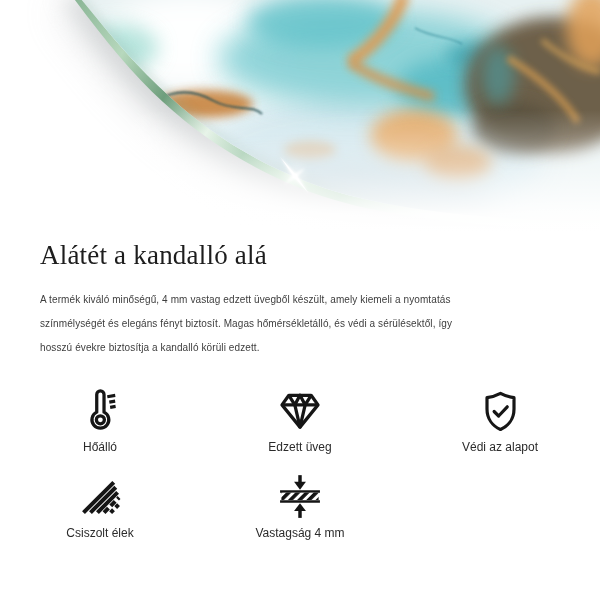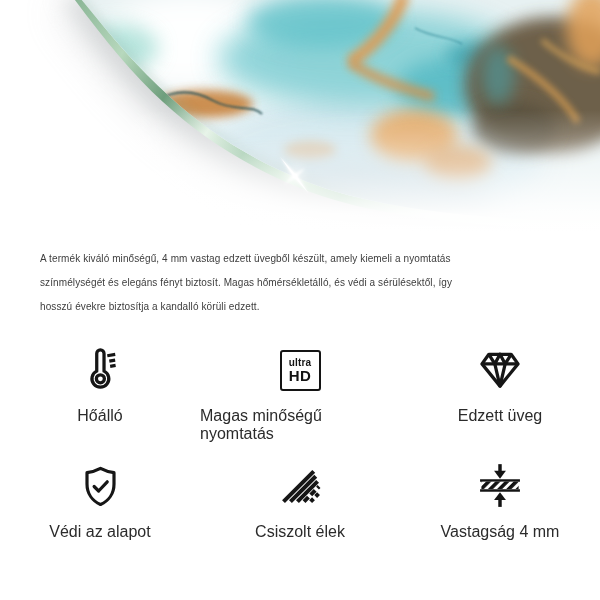--- a/index.html
+++ b/index.html
@@ -39,22 +39,22 @@
     grid-template-columns:repeat(3,1fr);
     row-gap:18px;
   }
   .feature{
     display:flex;flex-direction:column;align-items:center;
   }
   .feature .icon-box{
     height:50px;display:flex;align-items:center;justify-content:center;
   }
   .feature .label{
-    margin-top:12px;
-    font-size:16px;
+    margin-top:4px;
+    font-size:12px;
     color:#2b2b2b;
   }
   .icon-stroke{stroke:#161616;fill:none;stroke-width:1.7;}
   
   .uhd-box{
     width:37px;height:37px;
     border:2.6px solid #141414;
     border-radius:3px;
     display:flex;flex-direction:column;align-items:center;justify-content:center;
     color:#141414;
@@ -158,20 +158,21 @@
       <path d="M-14 0 L0 -2.1 L13 0 L0 2.1 Z" fill="#ffffff" opacity="0.9" filter="url(#b1)"></path>
       <path d="M0 -24 L1.4 0 L0 22 L-1.4 0 Z" fill="#ffffff"></path>
       <circle r="2.4" fill="#ffffff"></circle>
     </g>
 
     <rect x="0" y="110" width="600" height="122" fill="url(#fadeGrad)"></rect>
   </svg>
 </div>
 
 <h1 class="heading">
+  <div>Alátét a kandalló alá</div>
 </h1>
 
 <div class="desc">
   <div class="line">A termék kiváló minőségű, 4 mm vastag edzett üvegből készült, amely kiemeli a nyomtatás</div>
   <div class="line">színmélységét és elegáns fényt biztosít. Magas hőmérsékletálló, és védi a sérülésektől, így</div>
   <div class="line">hosszú évekre biztosítja a kandalló körüli edzett.</div>
 </div>
 
 <div class="features">
 
@@ -183,29 +184,20 @@
         <g transform="rotate(-9 17 7)">
           <line class="icon-stroke" x1="16.2" y1="4.4" x2="20.4" y2="4.4"></line>
           <line class="icon-stroke" x1="16.8" y1="7.3" x2="19.9" y2="7.3"></line>
           <line class="icon-stroke" x1="16.8" y1="10.1" x2="19.7" y2="10.1"></line>
         </g>
       </svg>
     </div>
     <div class="label">Hőálló</div>
   </div>
 
-  <div class="feature">
-    <div class="icon-box">
-      <div class="uhd-box">
-        <div class="uhd-top">ultra</div>
-        <div class="uhd-bottom">HD</div>
-      </div>
-    </div>
-    <div class="label">Magas minőségű nyomtatás</div>
-  </div>
 
   <div class="feature">
     <div class="icon-box">
       <svg width="46" height="46" viewBox="0 0 24 24">
         <g class="icon-stroke" stroke-width="1.5" stroke-linejoin="round">
           <path d="M6.2 3.8 H17.8 L21.4 8.8 L12 20.4 L2.6 8.8 Z"></path>
           <path d="M2.6 8.8 H21.4"></path>
           <path d="M6.2 3.8 L9.3 8.8 L12 3.8 L14.7 8.8 L17.8 3.8"></path>
           <path d="M9.3 8.8 L12 20.4 L14.7 8.8"></path>
         </g>

